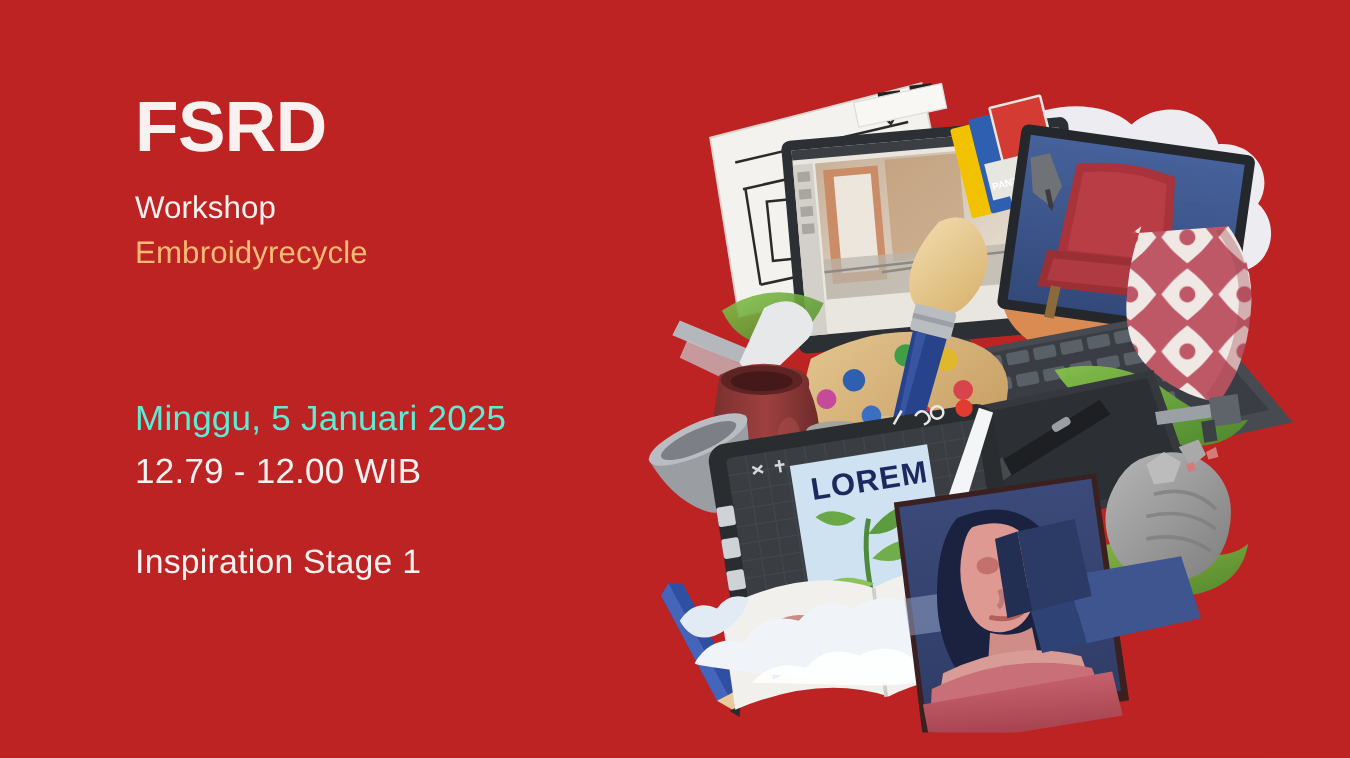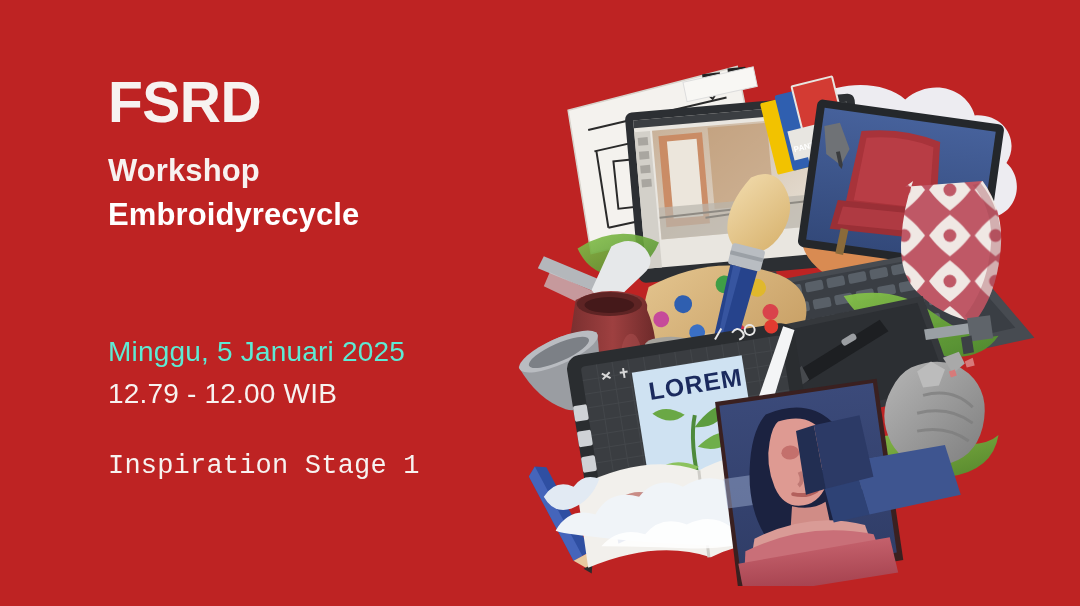--- a/index.html
+++ b/index.html
@@ -22,30 +22,30 @@
     left:108px; top:0; width:420px; height:544px;
     display:flex; flex-direction:column; justify-content:flex-start;
     z-index:40;
   }
   #title-block { margin-top:74px; }
   #brand {
     font-size:57px; font-weight:bold; color:#F7F2F0;
     letter-spacing:-0.5px; line-height:1.0;
   }
   .subtitle-line {
-    font-size:31px; font-weight:700; color:#F7F2F0;
+    font-size:25px; font-weight:400; color:#F7F2F0;
     line-height:1.42; letter-spacing:0.1px;
   }
   #subtitle-wrap { margin-top:18px; }
   #when-block { margin-top:94px; }
   .when-line {
     font-size:28px; font-weight:400; color:#F7F2F0;
     line-height:1.5; letter-spacing:0.2px;
   }
-  #venue-block { margin-top:36px;font-family:Liberation Mono, monospace; }
+  #venue-block { margin-top:36px; }
   #venue {
     font-size:27px; font-weight:400; color:#F7F2F0;
     letter-spacing:0.2px;
   }
 
   
   #collage {
     position:absolute;
     left:516px; top:30px; width:556px; height:556px;
     z-index:10;
@@ -64,21 +64,21 @@
 <body style="background: rgb(190, 35, 35);">
 
 <div id="poster" style="background: rgb(190, 35, 35);">
 
   <div id="text-col">
 
     <div id="title-block">
       <div id="brand" style="color: rgb(247, 242, 240);">FSRD</div>
       <div id="subtitle-wrap">
         <div class="subtitle-line" style="color: rgb(247, 242, 240);">Workshop</div>
-        <div class="subtitle-line" style="color: #ffffff;">Embroidyrecycle</div>
+        <div class="subtitle-line" style="color: #fdba74;">Embroidyrecycle</div>
       </div>
     </div>
 
     <div id="when-block">
       <div class="when-line" style="color: #5eead4;">Minggu, 5 Januari 2025</div>
       <div class="when-line" style="color: rgb(247, 242, 240);">12.79 - 12.00 WIB</div>
     </div>
 
     <div id="venue-block">
       <div id="venue" style="color: rgb(247, 242, 240);">Inspiration Stage 1</div>

